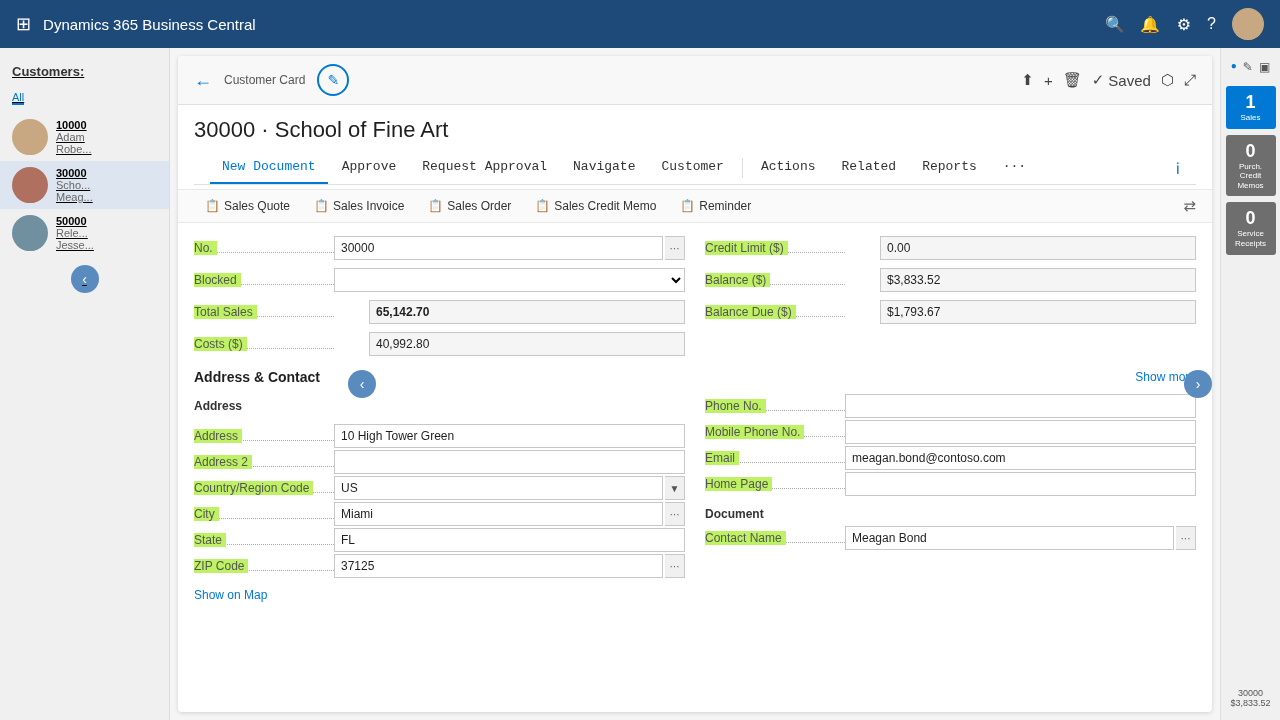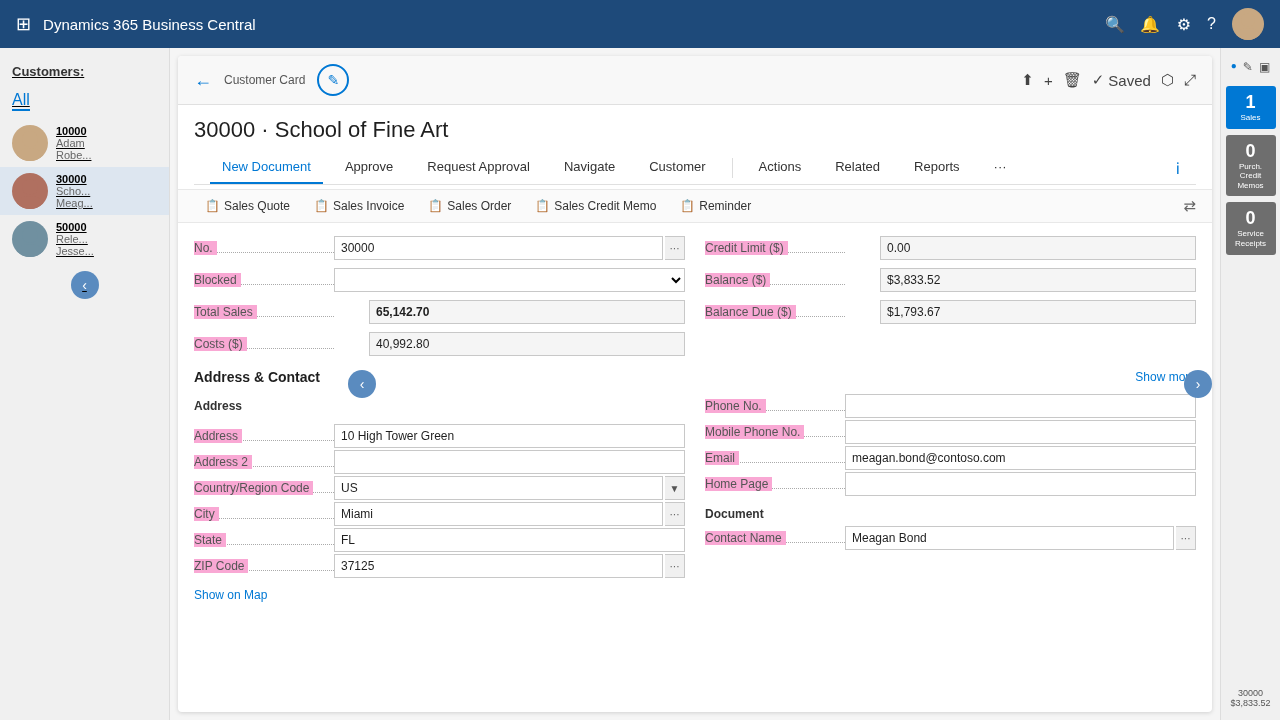--- a/index.html
+++ b/index.html
@@ -77,21 +77,21 @@
     .sidebar-header {
       padding: 8px 12px;
       font-size: 13px;
       font-weight: 600;
       color: #333;
     }
     .sidebar-filter {
       display: flex;
       gap: 6px;
       padding: 4px 12px 8px;
-      font-size: 16px;
+      font-size: 11px;
       color: #555;
     }
     .sidebar-filter span { cursor: pointer; }
     .sidebar-filter .active { color: #0078d4; border-bottom: 2px solid #0078d4; }
     .sidebar-item {
       display: flex;
       align-items: center;
       padding: 6px 12px;
       gap: 8px;
       cursor: pointer;
@@ -197,24 +197,25 @@
       font-size: 22px;
       font-weight: 300;
       color: #1f1f1f;
       margin-bottom: 8px;
     }
 
     
     .ribbon {
       display: flex;
       align-items: center;
-      gap: 10px;
+      gap: 2px;
       padding: 0 16px;
       border-bottom: 1px solid #e0e0e0;
       background: white;
+      font-family: Liberation Mono, monospace;
     }
     .ribbon-tab {
       padding: 8px 12px;
       font-size: 13px;
       color: #333;
       cursor: pointer;
       border-bottom: 2px solid transparent;
       white-space: nowrap;
     }
     .ribbon-tab.active {
@@ -290,21 +291,21 @@
     }
     .form-label::after {
       content: '';
       position: absolute;
       bottom: 2px;
       left: 0;
       right: 0;
       border-bottom: 1px dotted #aaa;
     }
     .form-label-text {
-      background: #f9a8d4;
+      background: #bef264;
       position: relative;
       z-index: 1;
       padding-right: 4px;
     }
     .form-input {
       flex: 1;
       height: 24px;
       border: 1px solid #c8c8c8;
       padding: 2px 6px;
       font-size: 12px;

